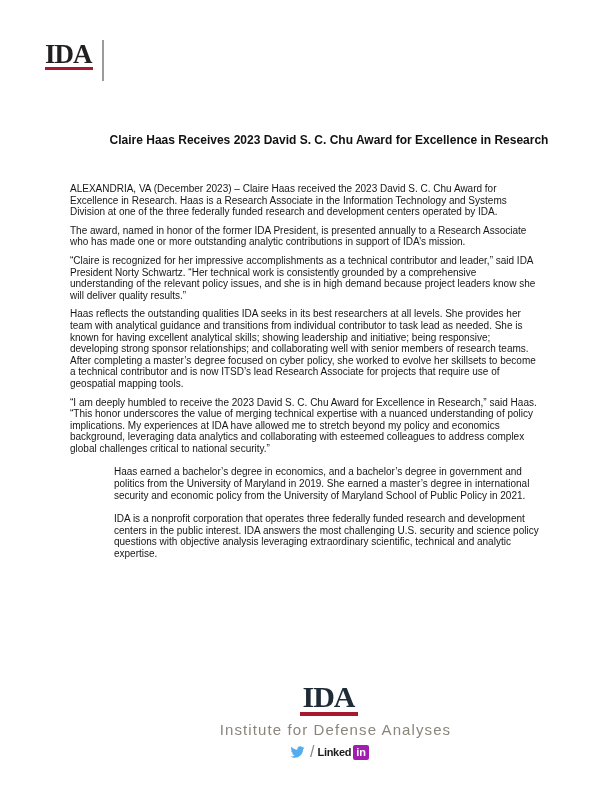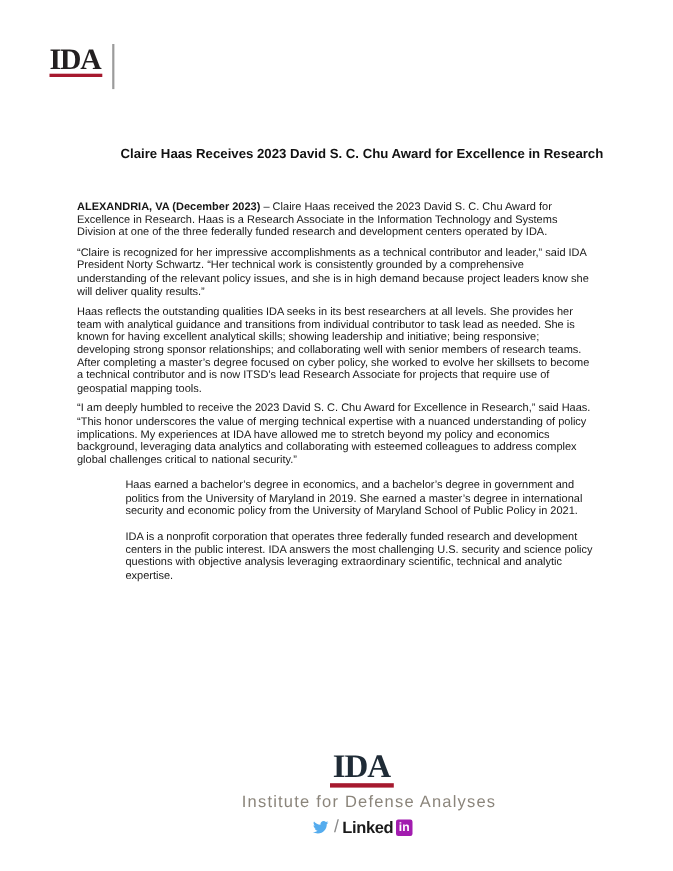--- a/index.html
+++ b/index.html
@@ -65,21 +65,21 @@
     position: absolute;
     left: 70px;
     top: 183px;
     width: 471px;
     font-size: 10px;
     line-height: 11.6px;
     color: #161616;
   }
   .body-copy p { margin: 0 0 7px 0; }
   .body-copy p.gap-lg { margin-top: 12px; margin-left: 44px; }
-  .body-copy .lead { font-weight: bold; }
+  .body-copy .lead { font-weight: normal; }
 
   
   .page-footer {
     position: absolute;
     left: 0;
     right: 0;
     top: 684px;
     text-align: center;
   }
   .footer-logo {
@@ -117,21 +117,21 @@
   }
   .twitter-icon { width: 17px; height: 14px; display: block; }
   .social-slash {
     color: #8a8a8a;
     font-size: 16px;
     font-weight: normal;
     margin: 0 3px 0 4px;
   }
   .linked-word {
     font-weight: bold;
-    font-size: 15px;
+    font-size: 11px;
     letter-spacing: -0.3px;
     color: #1a1a1a;
   }
   .in-badge {
     display: inline-block;
     background: #a21caf;
     color: #ffffff;
     font-weight: bold;
     font-size: 11px;
     line-height: 14px;
@@ -149,20 +149,21 @@
     <div class="logo-mark">
       <span>IDA</span>
     </div>
     <div class="head-divider"></div>
   </div>
 
   <h1 class="doc-title">Claire Haas Receives 2023 David S. C. Chu Award for Excellence in Research</h1>
 
   <div class="body-copy">
     <p><span class="lead">ALEXANDRIA, VA (December 2023)</span><span> – Claire Haas received the 2023 David S. C. Chu Award for Excellence in Research. Haas is a Research Associate in the Information Technology and Systems Division at one of the three federally funded research and development centers operated by IDA.</span></p>
+    <p><span>The award, named in honor of the former IDA President, is presented annually to a Research Associate who has made one or more outstanding analytic contributions in support of IDA’s mission.</span></p>
     <p><span>“Claire is recognized for her impressive accomplishments as a technical contributor and leader,” said IDA President Norty Schwartz. “Her technical work is consistently grounded by a comprehensive understanding of the relevant policy issues, and she is in high demand because project leaders know she will deliver quality results.”</span></p>
     <p><span>Haas reflects the outstanding qualities IDA seeks in its best researchers at all levels. She provides her team with analytical guidance and transitions from individual contributor to task lead as needed. She is known for having excellent analytical skills; showing leadership and initiative; being responsive; developing strong sponsor relationships; and collaborating well with senior members of research teams. After completing a master’s degree focused on cyber policy, she worked to evolve her skillsets to become a technical contributor and is now ITSD’s lead Research Associate for projects that require use of geospatial mapping tools.</span></p>
     <p><span>“I am deeply humbled to receive the 2023 David S. C. Chu Award for Excellence in Research,” said Haas. “This honor underscores the value of merging technical expertise with a nuanced understanding of policy implications. My experiences at IDA have allowed me to stretch beyond my policy and economics background, leveraging data analytics and collaborating with esteemed colleagues to address complex global challenges critical to national security.”</span></p>
     <p class="gap-lg"><span>Haas earned a bachelor’s degree in economics, and a bachelor’s degree in government and politics from the University of Maryland in 2019. She earned a master’s degree in international security and economic policy from the University of Maryland School of Public Policy in 2021.</span></p>
     <p class="gap-lg"><span>IDA is a nonprofit corporation that operates three federally funded research and development centers in the public interest. IDA answers the most challenging U.S. security and science policy questions with objective analysis leveraging extraordinary scientific, technical and analytic expertise.</span></p>
   </div>
 
   <div class="page-footer">
     <div>
       <span class="footer-logo"><span>IDA</span></span>

